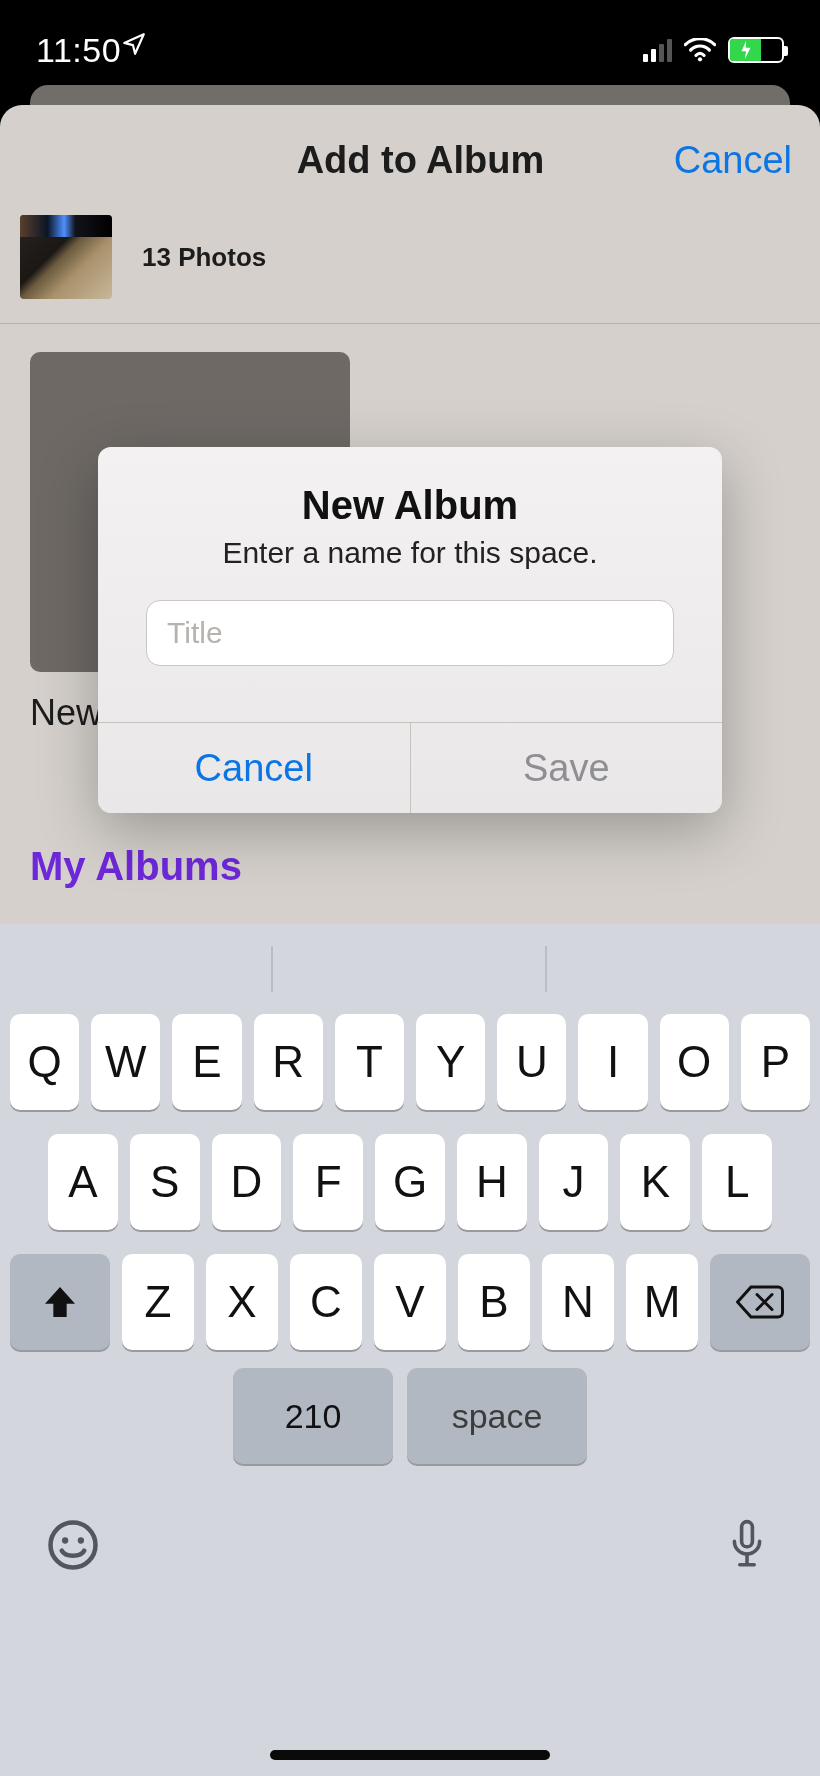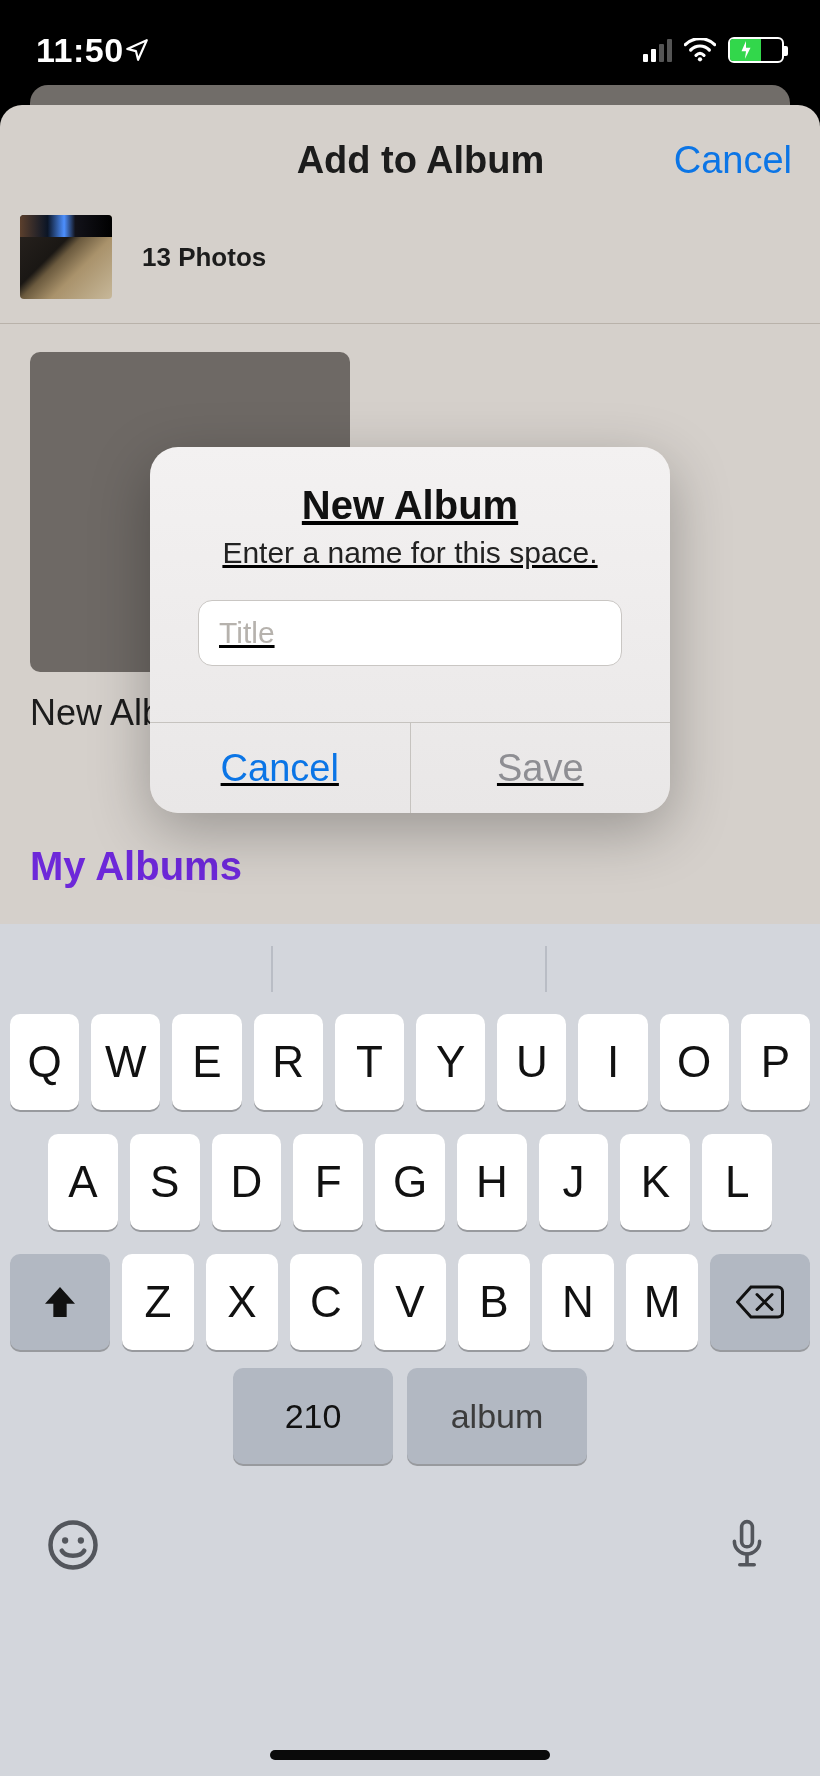--- a/index.html
+++ b/index.html
@@ -14,21 +14,21 @@
   }
 
   
   .status {
     position: absolute; top:0; left:0; right:0;
     height: 100px;
     display:flex; align-items:center; justify-content:space-between;
     padding: 0 36px;
     color:#fff;
   }
-  .status .time { font-size: 34px; font-weight: 700; letter-spacing: .5px; display:flex; align-items:center; gap:0;}
+  .status .time { font-size: 34px; font-weight: 400; letter-spacing: .5px; display:flex; gap:0;}
   .status .right { display:flex; align-items:center; gap:12px; }
   .loc-svg { width:26px; height:26px; }
 
   .signal { display:flex; align-items:flex-end; gap:3px; height:24px; }
   .signal span { width:5px; background:#555; border-radius:1px; }
   .signal span.on { background:#fff; }
   .signal span:nth-child(1){height:8px}
   .signal span:nth-child(2){height:13px}
   .signal span:nth-child(3){height:18px}
   .signal span:nth-child(4){height:23px}
@@ -92,26 +92,25 @@
   .album-cover { width:360px; height:32px; border-radius:8px 8px 0 0;}
   .album-cover.a { background:linear-gradient(90deg,#4a4137,#c5b89d 25%,#2e2824 30%,#d2c5a4 45%,#6d5a41 60%,#e8b13c 75%,#ac2f2f 95%);}
   .album-cover.b { background:linear-gradient(90deg,#2d2e44,#4a4b63 30%,#c8cad9 45%,#d6d7e2 55%,#33344c 65%,#1a1a26 100%);}
 
   
   .dim {
     position:absolute; inset:0;
   }
   .alert {
     position:absolute; top:342px; left:50%; transform:translateX(-50%);
-    width:520px;
+    width:624px;
     background: linear-gradient(180deg,#f3f1f1 0%, #e9e7e7 100%);
-    border-radius:28px;
+    border-radius:13px;
     box-shadow: 0 18px 60px rgba(0,0,0,0.28);
     overflow:hidden;
-    text-decoration:underline;
   }
   .alert-top { padding: 36px 28px 30px 28px; text-align:center;}
   .alert-title { font-size:40px; font-weight:600; color:#111;}
   .alert-msg { margin-top:8px; font-size:30px; color:#222;}
   .alert-input {
     margin: 30px 20px 0 20px;
     height:66px;
     background:#fff; border:1px solid #c9c6c3; border-radius:14px;
     display:flex; align-items:center; padding:0 18px;
   }
@@ -295,21 +294,21 @@
           <div class="key">M</div>
           <div class="key fn back">
           <svg viewBox="0 0 32 24">
             <path d="M10 2 H28 A3 3 0 0 1 31 5 V19 A3 3 0 0 1 28 22 H10 L1 12 Z" fill="none" stroke="#111" stroke-width="2"></path>
             <path d="M14 7 L24 17 M24 7 L14 17" stroke="#111" stroke-width="2" stroke-linecap="round"></path>
           </svg>
         </div>
       </div>
       <div class="krow row4">
         <div class="key numbers">210</div>
-        <div class="key return">album</div>
+        <div class="key return">space</div>
       </div>
     </div>
 
     <div class="kb-bottom">
       <svg viewBox="0 0 24 24">
         <circle cx="12" cy="12" r="10" fill="none" stroke="#53565c" stroke-width="2"></circle>
         <circle cx="8.5" cy="10" r="1.4" fill="#53565c"></circle>
         <circle cx="15.5" cy="10" r="1.4" fill="#53565c"></circle>
         <path d="M7 14.5 C8.6 17.5 15.4 17.5 17 14.5" fill="none" stroke="#53565c" stroke-width="2" stroke-linecap="round"></path>
       </svg>

